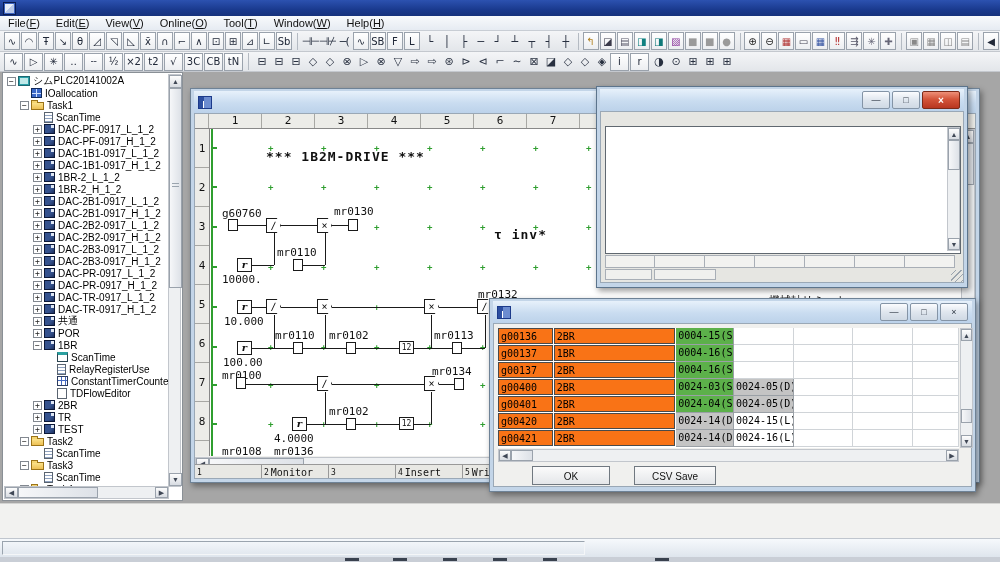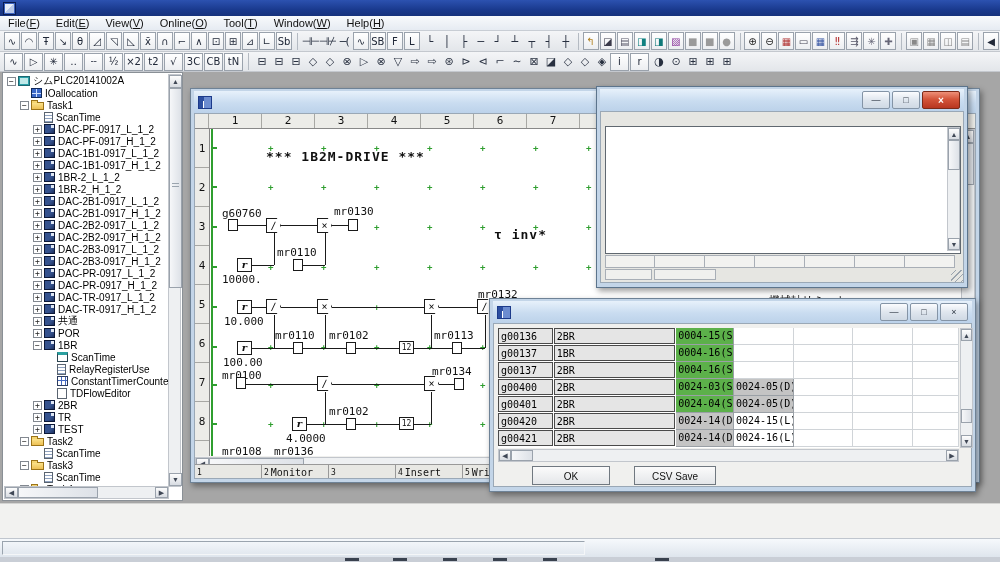--- a/index.html
+++ b/index.html
@@ -109,21 +109,21 @@
   .pcell:first-child{border-left:1px solid #a8aeb6;}
   #popup-status{position:absolute;left:4px;top:157px;width:354px;height:12px;display:flex;}
   .ppanel{height:11px;border:1px solid #a8aeb6;background:#f0f0ee;box-sizing:border-box;margin-right:2px;}
   .grip{position:absolute;right:0;bottom:0;width:12px;height:12px;
     background:repeating-linear-gradient(135deg,transparent 0 3px,#9aa4ae 3px 4px);}
   
   #xref-win{left:489px;top:298px;width:487px;height:194px;padding:2px 3px 3px 3px;}
   #xref-body{width:479px;height:164px;}
   #xref-table{position:absolute;left:4px;top:4px;width:461px;height:120px;background:#fff;overflow:hidden;}
   .xrow{display:flex;height:17px;}
-  .xcell-box{border:1px solid #4a4a4a;background:#e5e5e5;box-sizing:border-box;margin:0 1px 1px 0;
+  .xcell-box{border:1px solid #4a4a4a;background:#f97316;box-sizing:border-box;margin:0 1px 1px 0;
     font:10px/15px "DejaVu Sans Mono",monospace;padding-left:2px;color:#000;overflow:hidden;white-space:nowrap;}
   .xcell{border-right:1px solid #9aa0a6;border-bottom:1px solid #9aa0a6;box-sizing:border-box;
     font:10px/16px "DejaVu Sans Mono",monospace;padding-left:2px;color:#000;overflow:hidden;white-space:nowrap;}
   .xg{background:#5cb04a;}
   .xy{background:#c4c4c4;}
   .xw{background:#fff;}
   .xe{background:#fff;border-right:1px solid #d0d4d8;border-bottom:1px solid #d0d4d8;}
   #xref-vscroll{position:absolute;left:466px;top:4px;width:13px;height:120px;}
   #xref-hscroll{position:absolute;left:4px;top:125px;width:461px;height:13px;}
   .dlg-btn{position:absolute;height:19px;border:1px solid #707880;background:linear-gradient(#fbfbfb,#e4e6e9);
@@ -664,21 +664,21 @@
         <span class="ld-box" style="left: 26px; top: 248px;"></span>
         <span class="ld-h" style="width: 71px; left: 36px; top: 255px;"></span>
         <span class="ld-pen" style="left: 107px; top: 247px;">∕</span>
         <span class="ld-h" style="width: 92px; left: 122px; top: 255px;"></span>
         <span class="ld-xdia" style="left: 214px; top: 247px;">×</span>
         <span class="ld-h" style="width: 15px; left: 229px; top: 255px;"></span>
         <span class="ld-box" style="left: 244px; top: 249px;"></span>
         <span class="ld-lbl" style="left: 222px; top: 236px;">mr0134</span>
         <span class="ld-v" style="height: 32px; left: 115px; top: 263px;"></span>
         <span class="ld-rbox" style="left: 82px; top: 288px;">r</span>
-        <span class="ld-lbl" style="left: 64px; top: 303px; margin-left: 12px;">4.0000</span>
+        <span class="ld-lbl" style="left: 64px; top: 303px;">4.0000</span>
         <span class="ld-h" style="width: 18px; left: 97px; top: 295px;"></span>
         <span class="ld-h" style="width: 21px; left: 115px; top: 295px;"></span>
         <span class="ld-box" style="left: 136px; top: 289px;"></span>
         <span class="ld-lbl" style="left: 119px; top: 276px;">mr0102</span>
         <span class="ld-h" style="width: 43px; left: 146px; top: 295px;"></span>
         <span class="ld-b12" style="left: 189px; top: 288px;">12</span>
         <span class="ld-h" style="width: 17px; left: 204px; top: 295px;"></span>
         <span class="ld-v" style="height: 32px; left: 221px; top: 263px;"></span>
         <span class="ld-lbl" style="left: 12px; top: 316px;">mr0108</span>
         <span class="ld-lbl" style="left: 64px; top: 316px;">mr0136</span>

